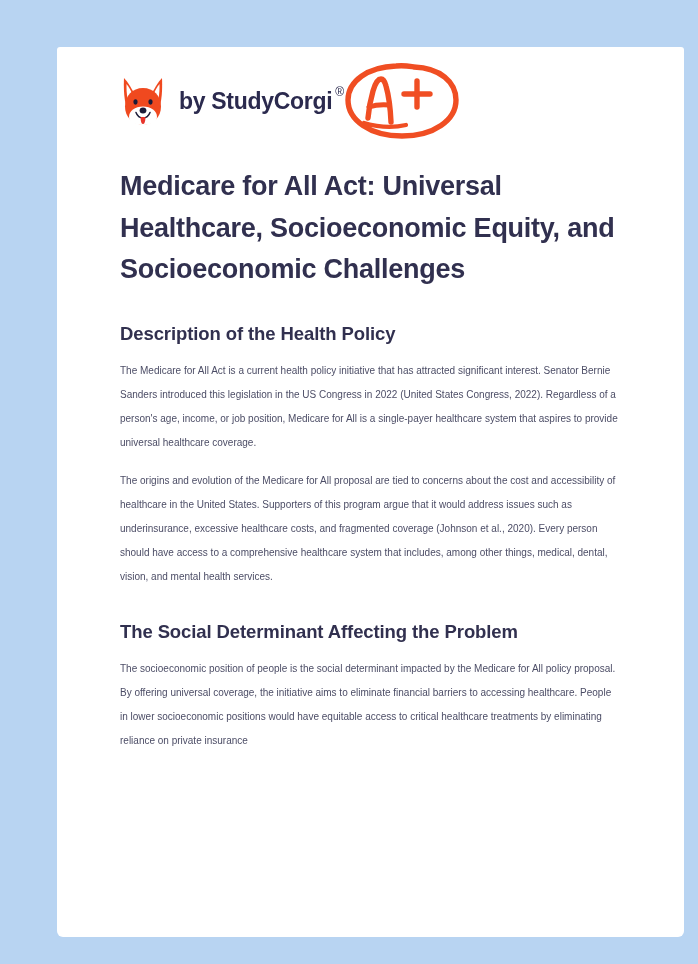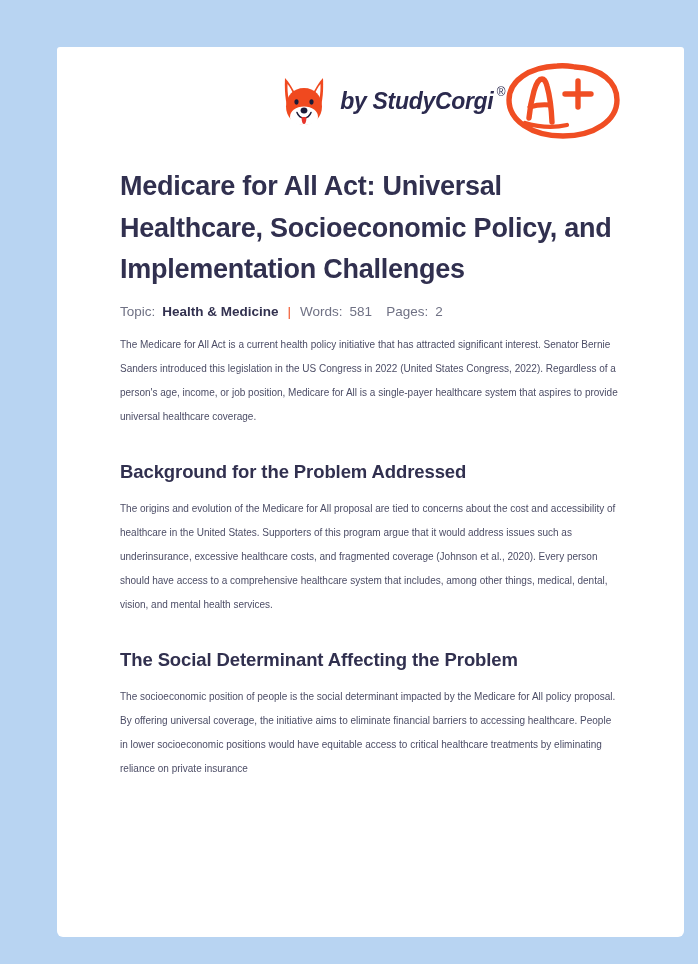--- a/index.html
+++ b/index.html
@@ -30,22 +30,21 @@
 
   .page-inner {
     padding: 0 63px;
   }
 
   
   .header {
     height: 108px;
     display: flex;
     align-items: center;
-    justify-content: flex-end;
-    font-style: italic;
+    justify-content: flex-start;
   }
 
   .brand {
     display: flex;
     align-items: center;
     gap: 13px;
   }
 
   .corgi-icon {
     width: 46px;
@@ -182,29 +181,26 @@
 
           <path d="M60 34 L86 34" fill="none" stroke="#f04e23" stroke-width="5.4" stroke-linecap="round"></path>
           <path d="M73 21 L73 47" fill="none" stroke="#f04e23" stroke-width="5.4" stroke-linecap="round"></path>
 
           <path d="M20 63 C20 63 40 70 62 65" fill="none" stroke="#f04e23" stroke-width="4.2" stroke-linecap="round"></path>
         </svg>
       </span>
 
     </div>
 
-    <h1 class="doc-title">Medicare for All Act: Universal Healthcare, Socioeconomic Policy, and Implementation Challenges</h1>
-
-    <div class="meta">
-      <span>Topic:</span><span class="meta-gap"></span><span class="meta-strong">Health &amp; Medicine</span><span class="meta-sep">|</span><span>Words:</span><span class="meta-gap"></span><span>581</span><span class="meta-gap"></span><span class="meta-gap"></span><span>Pages:</span><span class="meta-gap"></span><span>2</span>
-    </div>
-
+    <h1 class="doc-title">Medicare for All Act: Universal Healthcare, Socioeconomic Equity, and Socioeconomic Challenges</h1>
+
+
+    <h2 class="section">Description of the Health Policy</h2>
     <p class="body">The Medicare for All Act is a current health policy initiative that has attracted significant interest. Senator Bernie Sanders introduced this legislation in the US Congress in 2022 (United States Congress, 2022). Regardless of a person's age, income, or job position, Medicare for All is a single-payer healthcare system that aspires to provide universal healthcare coverage.</p>
 
-    <h2 class="section">Background for the Problem Addressed</h2>
     <p class="body">The origins and evolution of the Medicare for All proposal are tied to concerns about the cost and accessibility of healthcare in the United States. Supporters of this program argue that it would address issues such as underinsurance, excessive healthcare costs, and fragmented coverage (Johnson et al., 2020). Every person should have access to a comprehensive healthcare system that includes, among other things, medical, dental, vision, and mental health services.</p>
 
     <h2 class="section">The Social Determinant Affecting the Problem</h2>
     <p class="body">The socioeconomic position of people is the social determinant impacted by the Medicare for All policy proposal. By offering universal coverage, the initiative aims to eliminate financial barriers to accessing healthcare. People in lower socioeconomic positions would have equitable access to critical healthcare treatments by eliminating reliance on private insurance</p>
 
   </div>
   <div class="clip-guard"></div>
 </div>
 
 </body></html>

